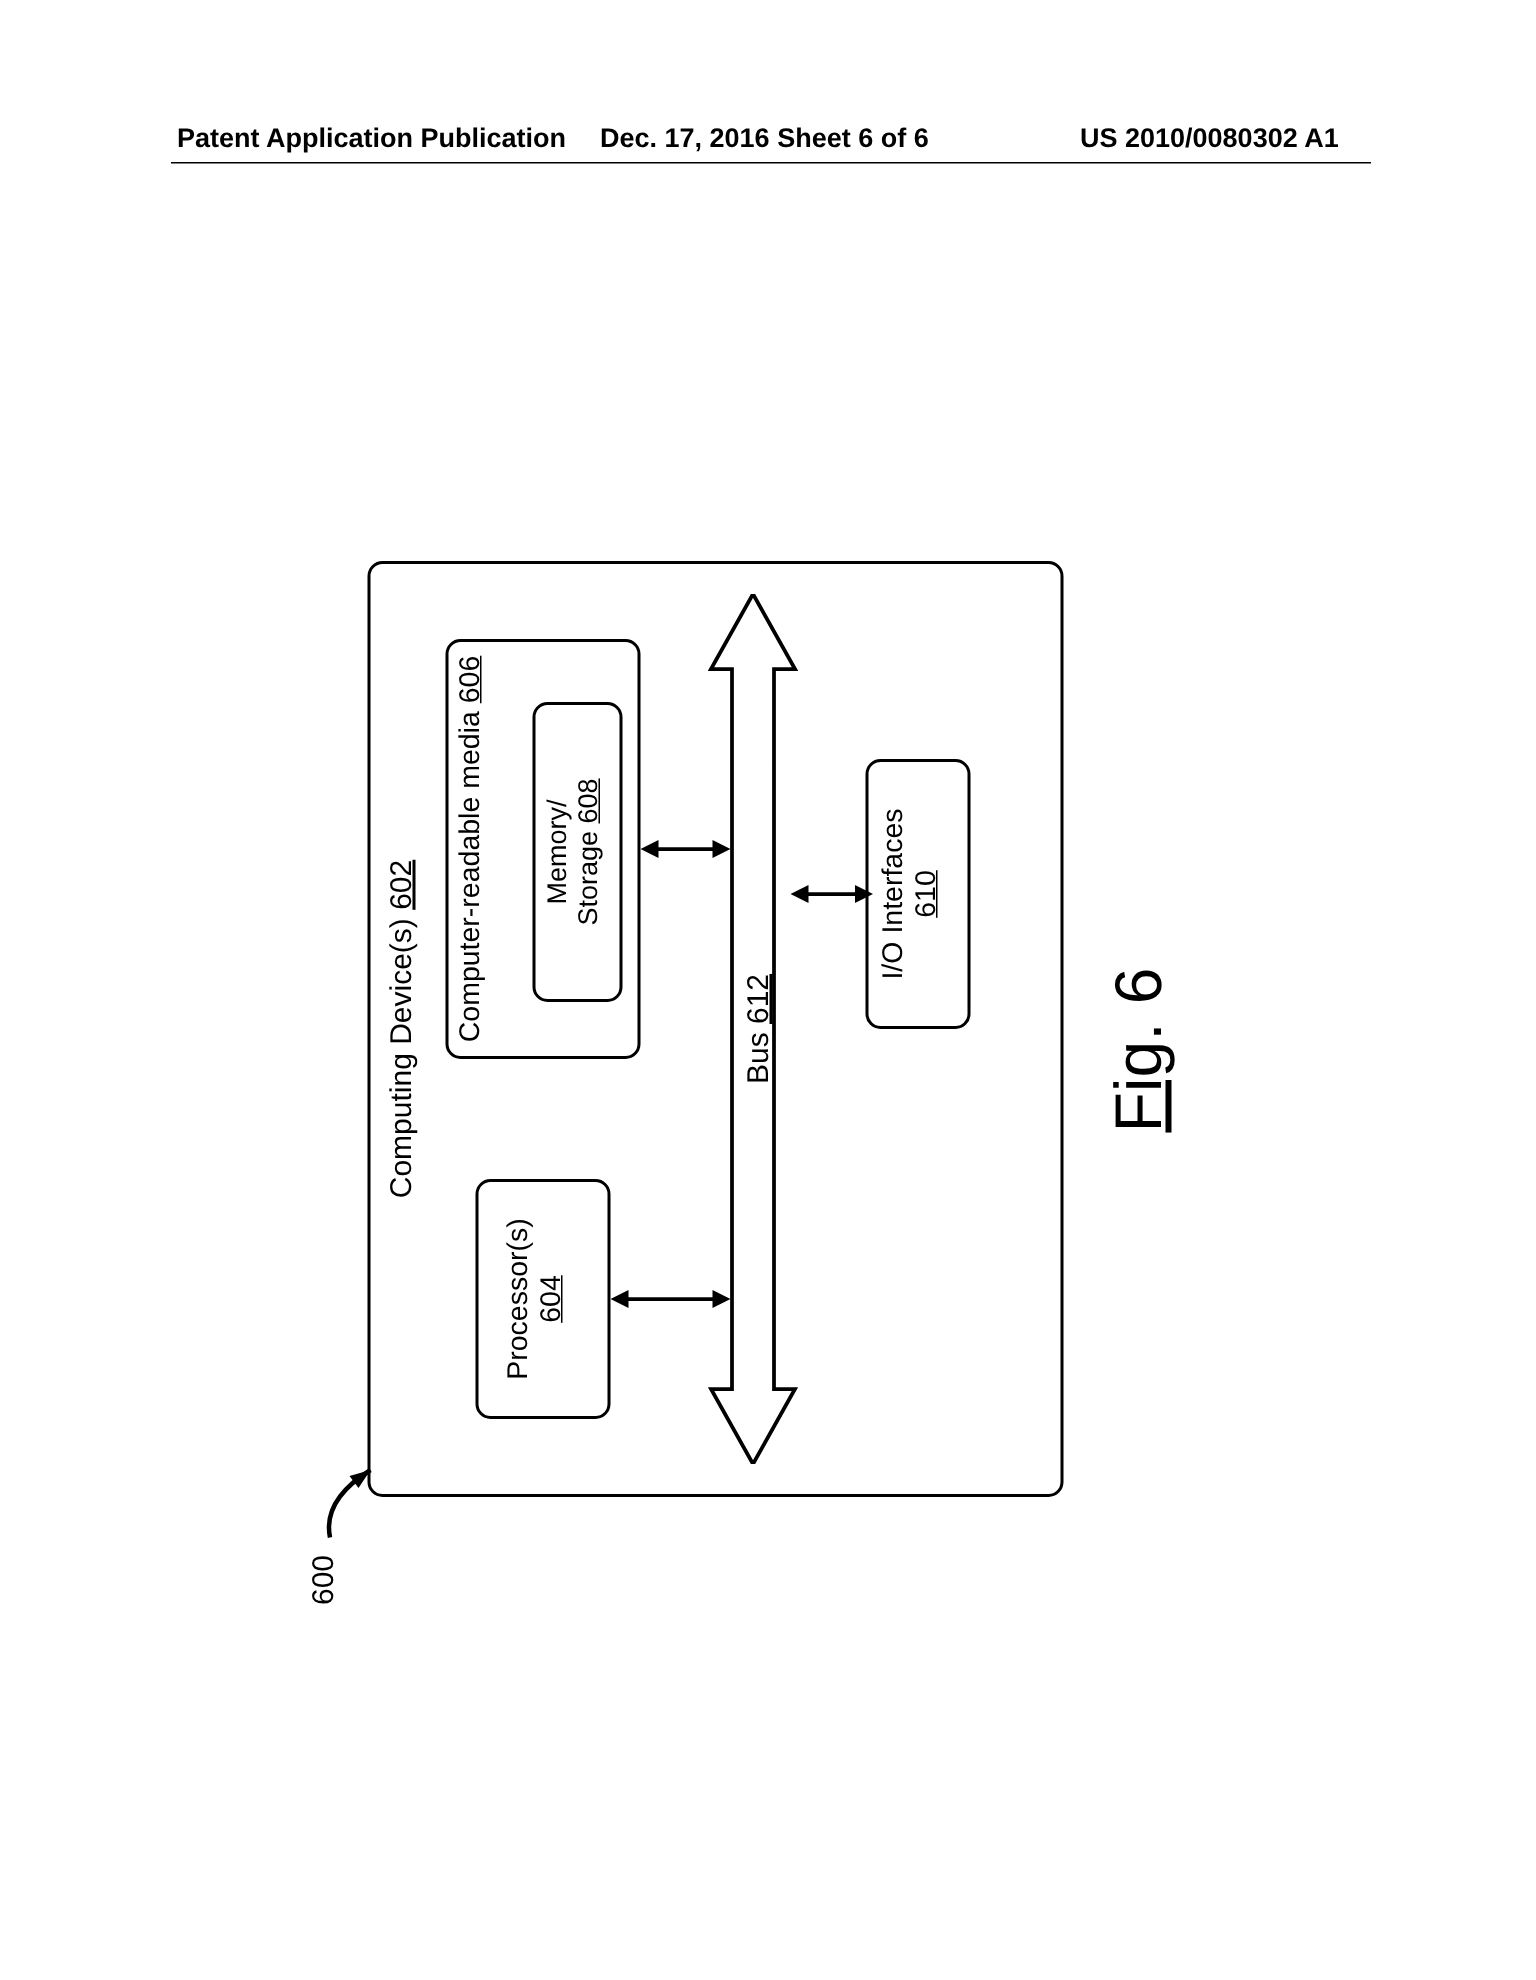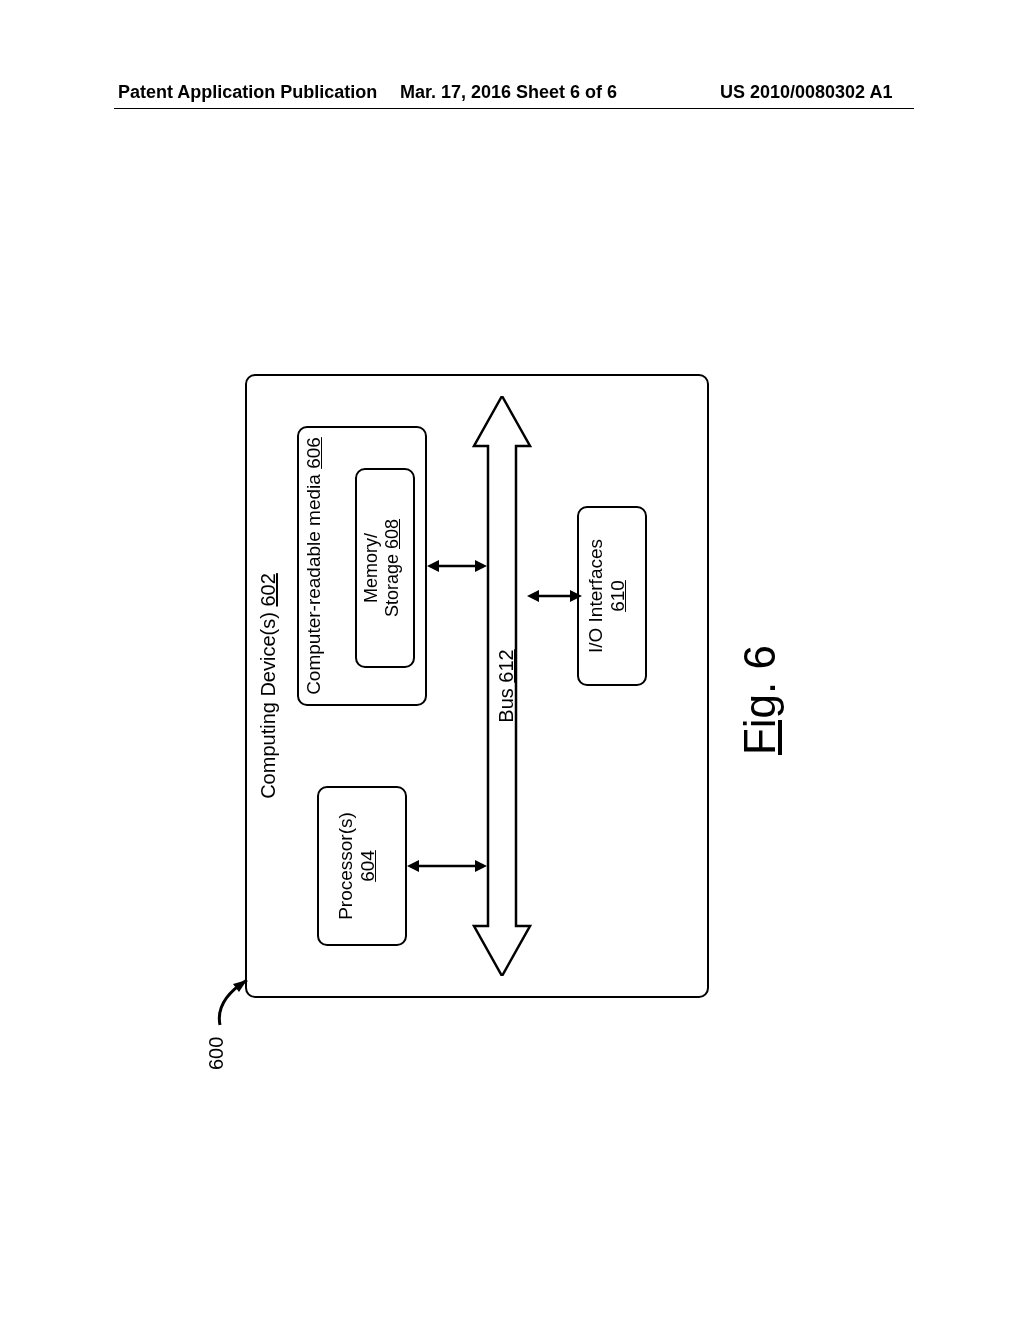--- a/index.html
+++ b/index.html
@@ -167,21 +167,21 @@
   .fig-caption .g-under {
     text-decoration: underline;
   }
 </style>
 </head>
 <body>
 
 <div class="page">
   <div class="header">
     <span class="left">Patent Application Publication</span>
-    <span class="center">Mar. 17, 2016  Sheet 6 of 6</span>
+    <span class="center">Dec. 17, 2016  Sheet 6 of 6</span>
     <span class="right">US 2010/0080302 A1</span>
   </div>
   <div class="horiz-rule"></div>
 
   <div class="diag-wrap">
     <div class="diag">
 
       <div class="refnum">600</div>
       <svg class="lead-arrow" width="60" height="50">
         <path d="M5 5 Q 30 0 50 32" stroke="#000" stroke-width="3" fill="none"></path>

